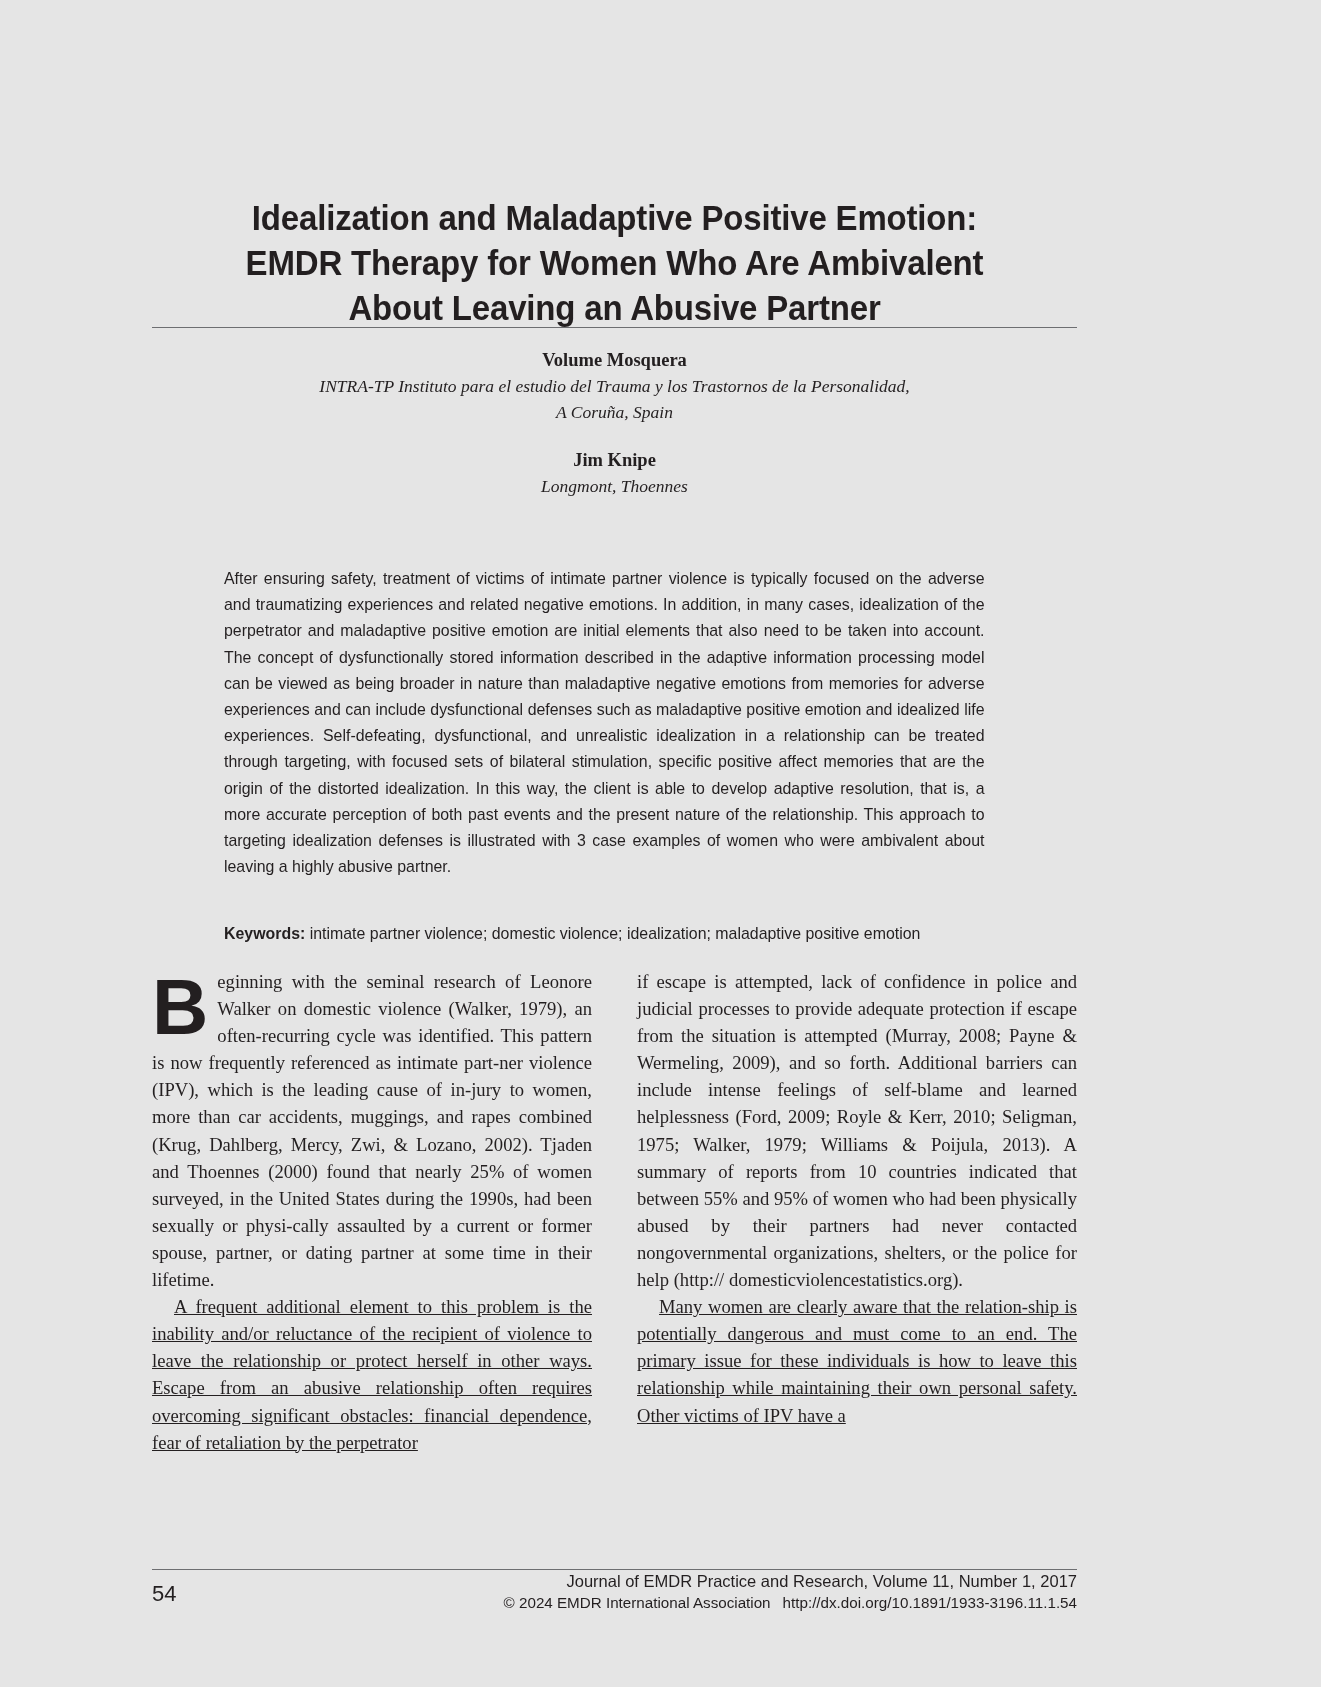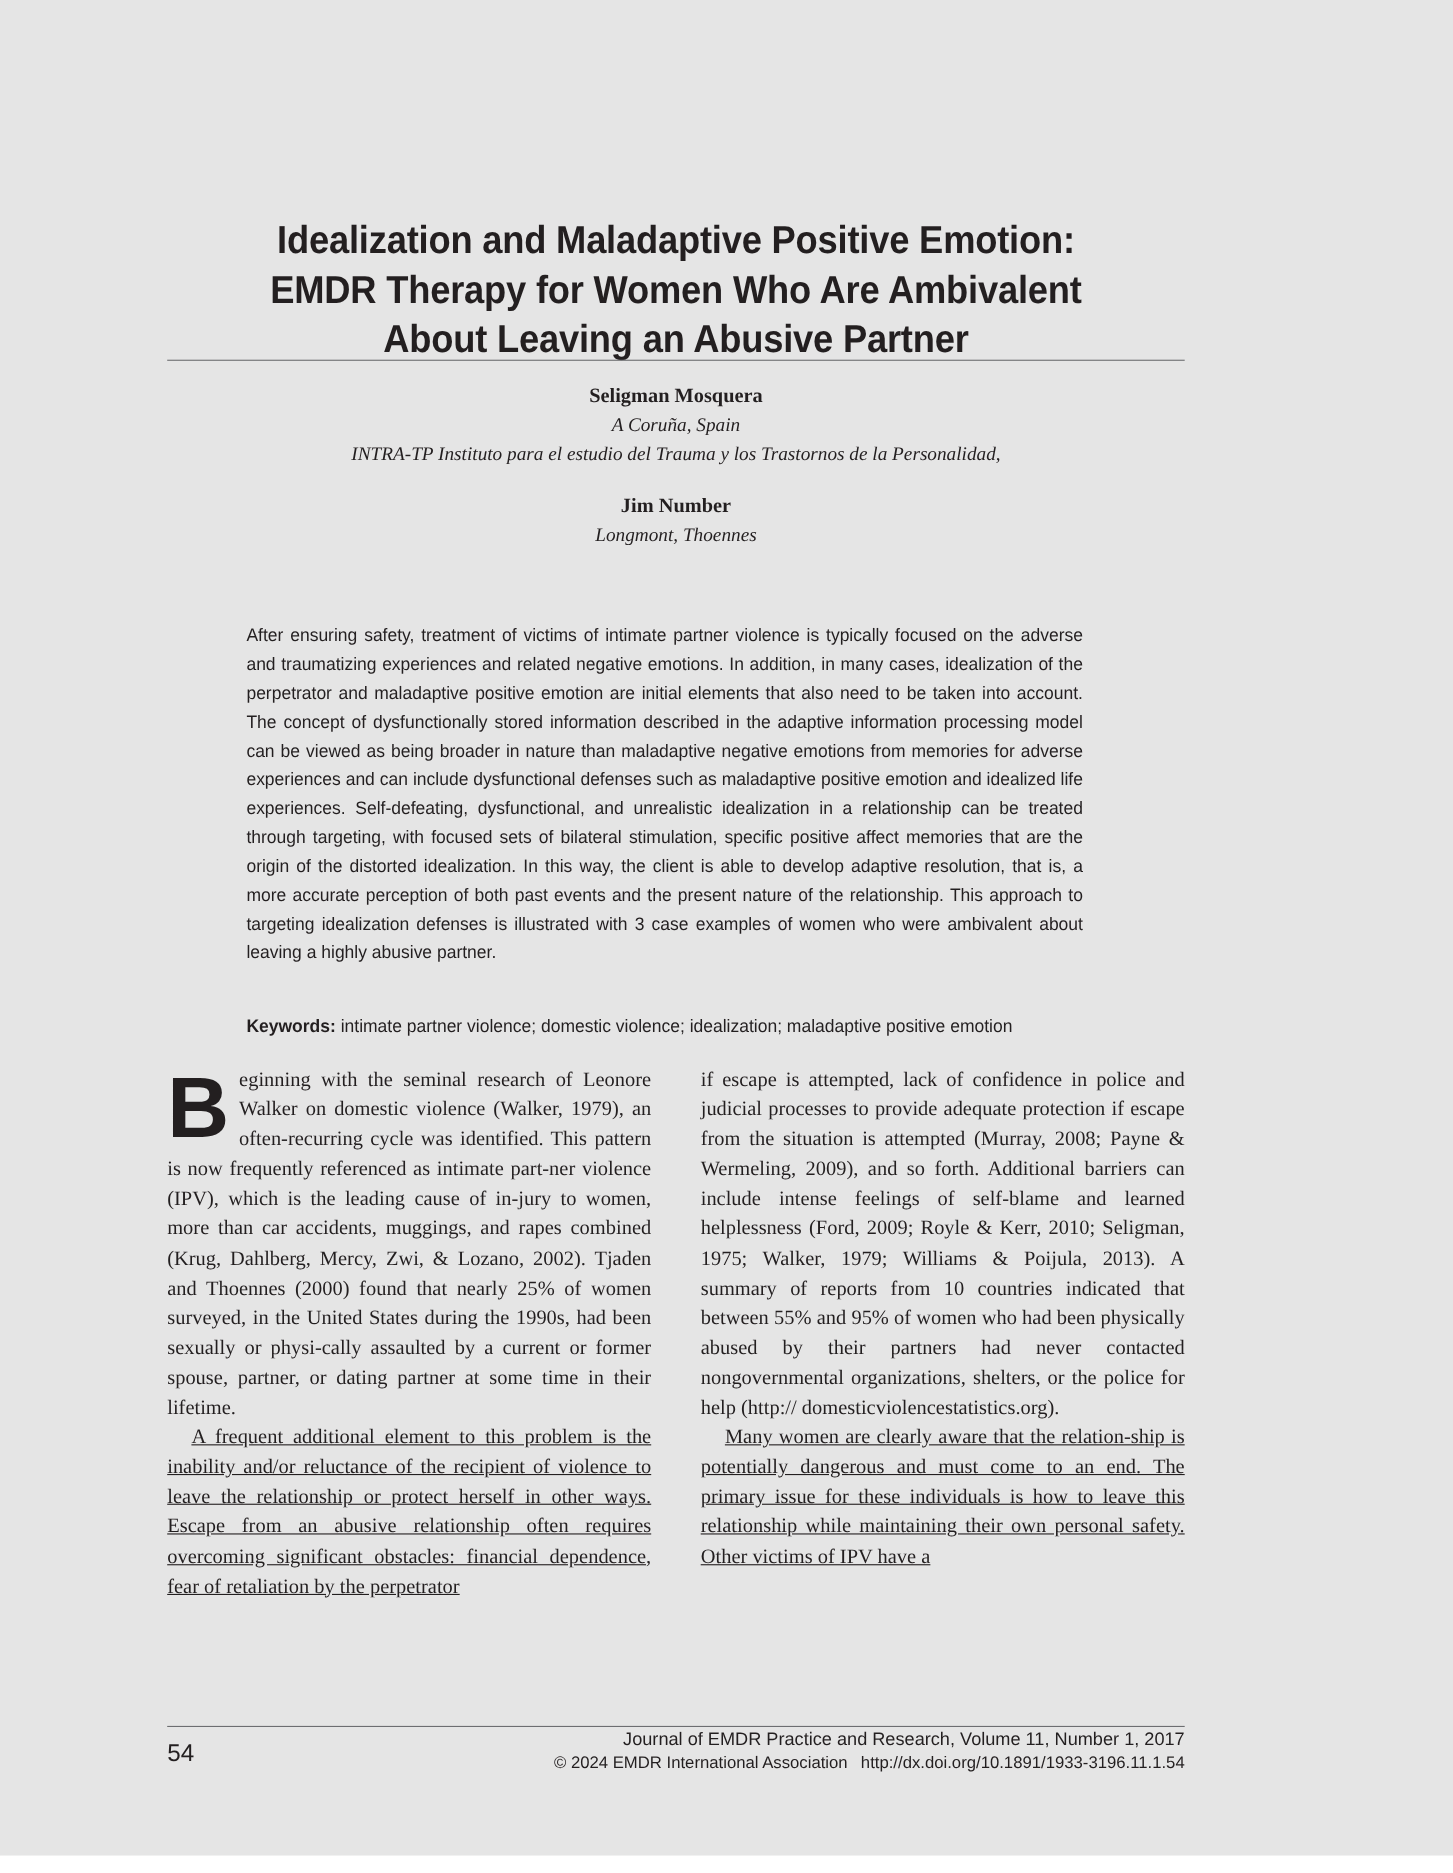--- a/index.html
+++ b/index.html
@@ -176,25 +176,25 @@
 
   <div class="title-block">
     <h1 class="paper-title">Idealization and Maladaptive Positive Emotion:</h1>
     <h1 class="paper-title">EMDR Therapy for Women Who Are Ambivalent</h1>
     <h1 class="paper-title">About Leaving an Abusive Partner</h1>
   </div>
 
   <div class="title-rule"></div>
 
   <div class="authors">
-    <p class="author-name">Seligman Mosquera</p>
+    <p class="author-name">Volume Mosquera</p>
+    <p class="author-affil">INTRA-TP Instituto para el estudio del Trauma y los Trastornos de la Personalidad,</p>
     <p class="author-affil">A Coruña, Spain</p>
-    <p class="author-affil">INTRA-TP Instituto para el estudio del Trauma y los Trastornos de la Personalidad,</p>
     <div class="author-gap"></div>
-    <p class="author-name">Jim Number</p>
+    <p class="author-name">Jim Knipe</p>
     <p class="author-affil">Longmont, Thoennes</p>
   </div>
 
   <div class="abstract">After ensuring safety, treatment of victims of intimate partner violence is typically focused on the adverse and traumatizing experiences and related negative emotions. In addition, in many cases, idealization of the perpetrator and maladaptive positive emotion are initial elements that also need to be taken into account. The concept of dysfunctionally stored information described in the adaptive information processing model can be viewed as being broader in nature than maladaptive negative emotions from memories for adverse experiences and can include dysfunctional defenses such as maladaptive positive emotion and idealized life experiences. Self-defeating, dysfunctional, and unrealistic idealization in a relationship can be treated through targeting, with focused sets of bilateral stimulation, specific positive affect memories that are the origin of the distorted idealization. In this way, the client is able to develop adaptive resolution, that is, a more accurate perception of both past events and the present nature of the relationship. This approach to targeting idealization defenses is illustrated with 3 case examples of women who were ambivalent about leaving a highly abusive partner.</div>
 
   <div class="keywords"><b>Keywords:</b> <span>intimate partner violence; domestic violence; idealization; maladaptive positive emotion</span></div>
 
   <div class="columns">
     <div class="col col-left">
       <p class="dropcap-para"><span class="dropcap">B</span><span>eginning with the seminal research of Leonore Walker on domestic violence (Walker, 1979), an often-recurring cycle was identified. This pattern is now frequently referenced as intimate part-ner violence (IPV), which is the leading cause of in-jury to women, more than car accidents, muggings, and rapes combined (Krug, Dahlberg, Mercy, Zwi, &amp; Lozano, 2002). Tjaden and Thoennes (2000) found that nearly 25% of women surveyed, in the United States during the 1990s, had been sexually or physi-cally assaulted by a current or former spouse, partner, or dating partner at some time in their lifetime.</span></p>

